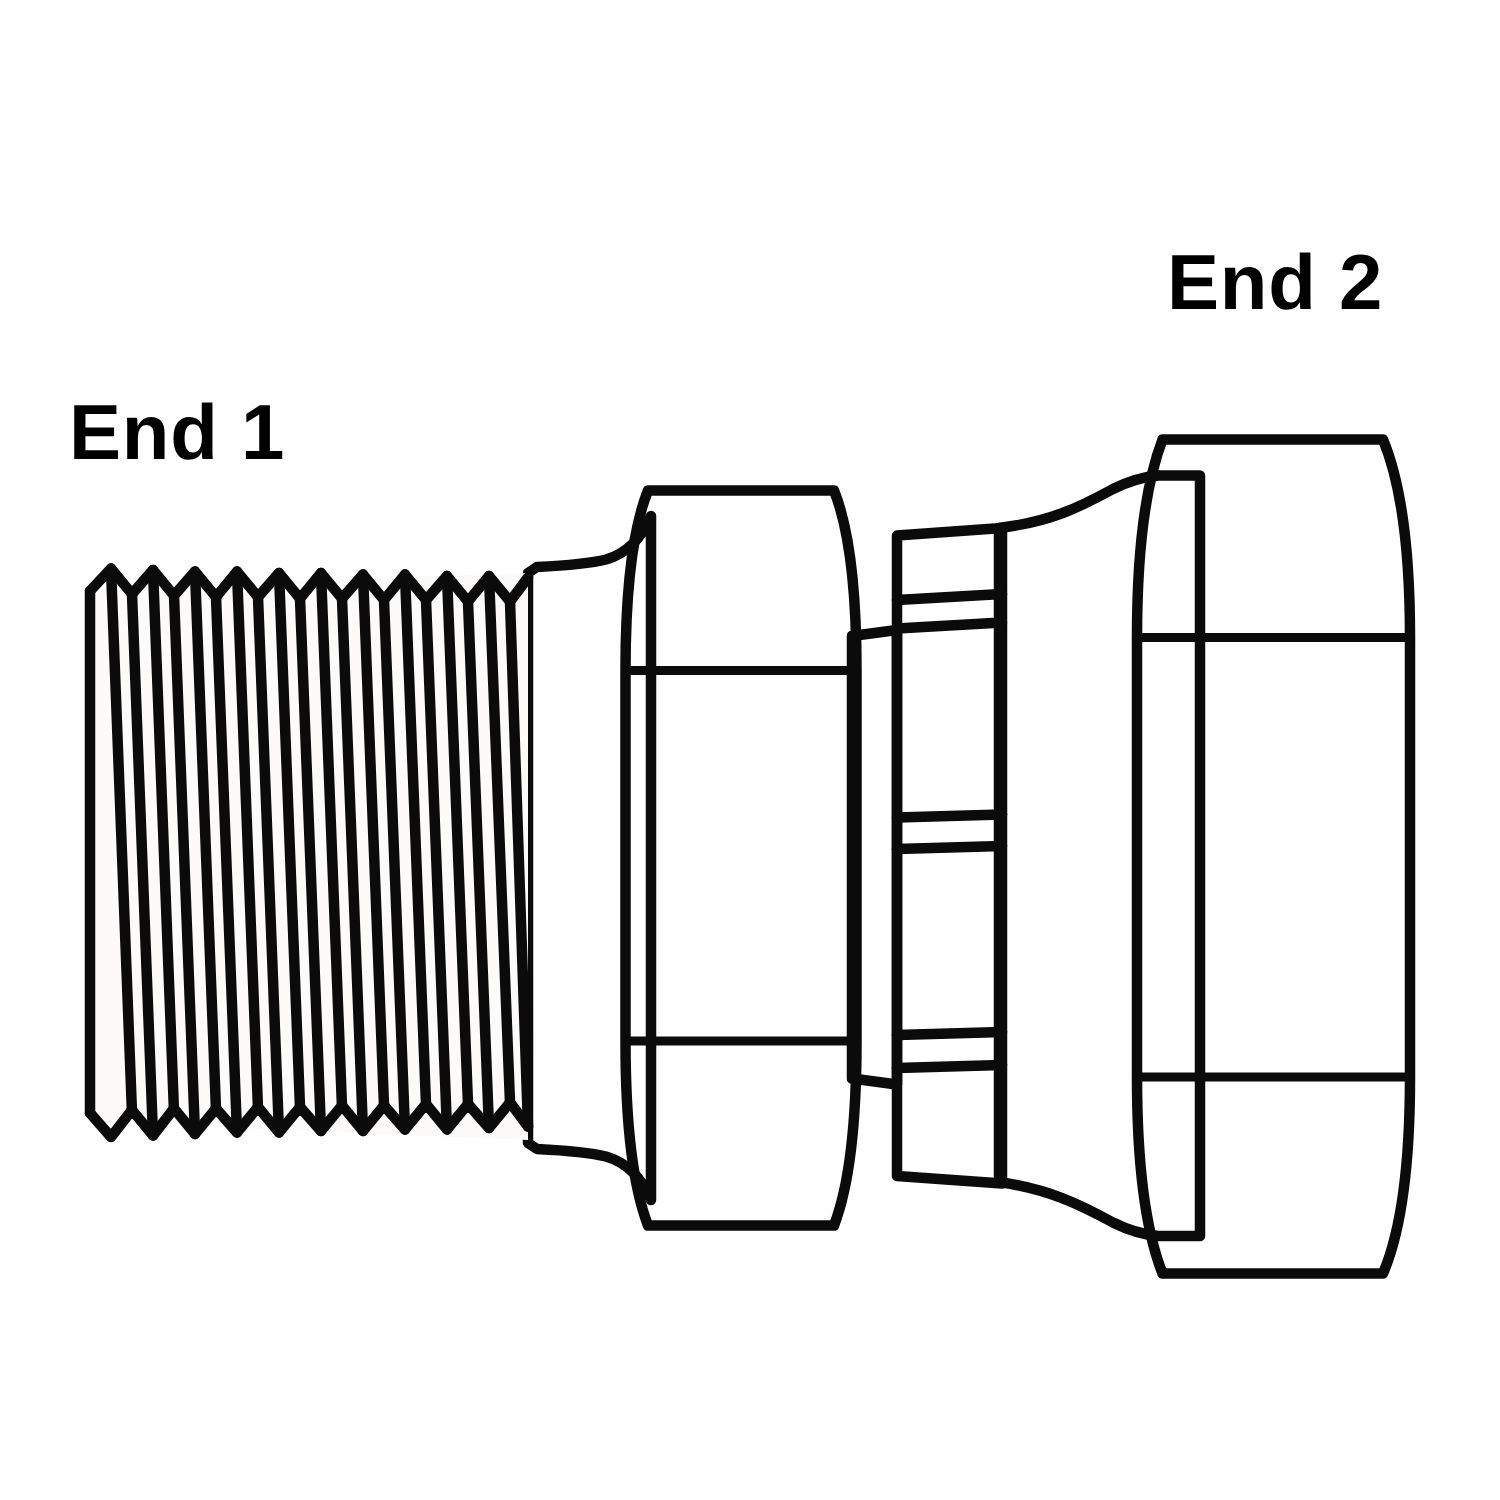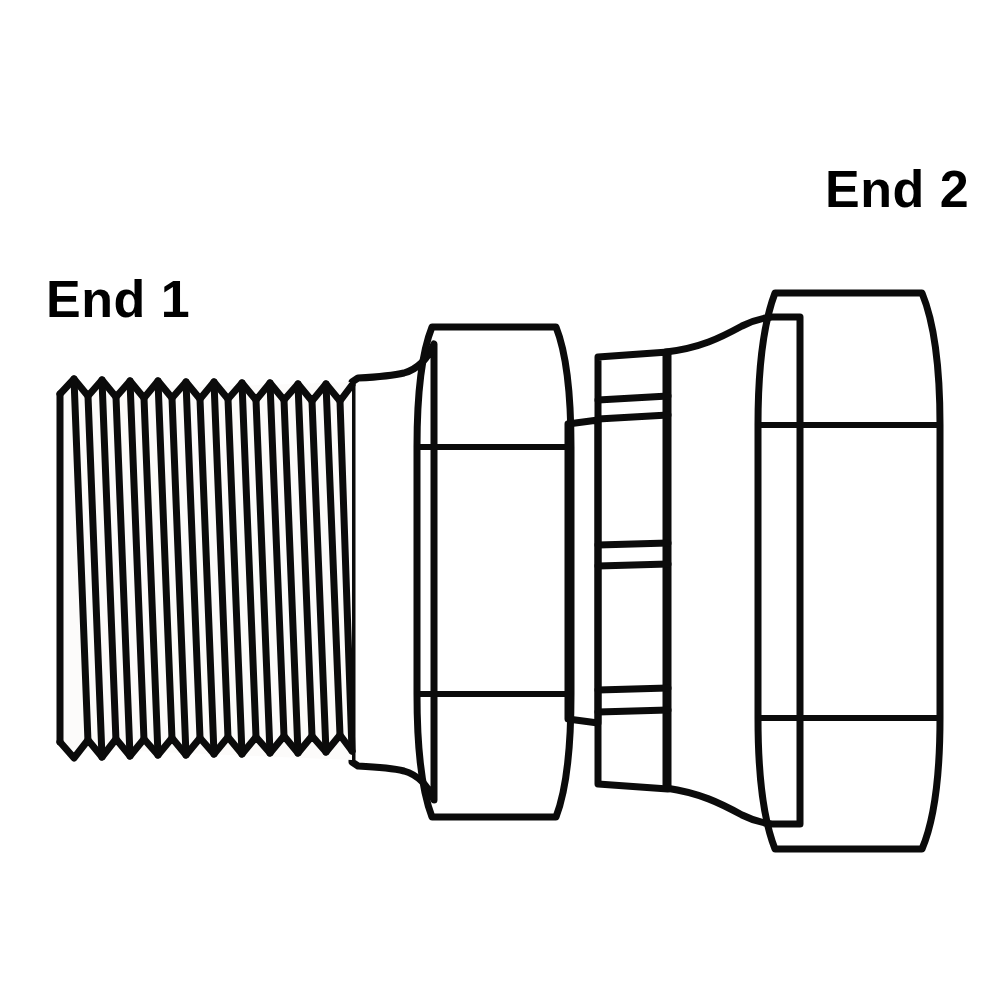--- a/index.html
+++ b/index.html
@@ -24,21 +24,21 @@
     position: absolute;
     font-family: "Liberation Sans", sans-serif;
     font-weight: bold;
     font-size: 52px;
     color: #000000;
     letter-spacing: 0.5px;
     white-space: nowrap;
     line-height: 1;
     user-select: none;
   }
-  #label-end-1 { left: 46px;  top: 273px; }
+  #label-end-1 { left: 46px;  top: 263px; }
   #label-end-2 { left: 778px; top: 163px; }
   svg { display: block; }
   .part-fill { fill: #fcfbfa; }
   .ln { fill: none; stroke: #0b0b0b; stroke-linejoin: round; stroke-linecap: round; }
 </style>
 </head>
 <body style="background: rgb(255, 255, 255);">
 
 <div id="diagram-root">
 
@@ -173,15 +173,15 @@
       <path class="ln" stroke-width="7" d="M 326 384 L 340 735" stroke="#0b0b0b"></path>
       <path class="ln" stroke-width="7" d="M 340 401 L 352 751" stroke="#0b0b0b"></path>
 
       <path class="ln" stroke-width="7" d="M 60 394 L 60 742" stroke="#0b0b0b"></path>
     </g>
 
   </svg>
 
   <div class="label" id="label-end-1" style="color: rgb(0, 0, 0);">End 1</div>
 
-  <div class="label" id="label-end-2" style="color: rgb(0, 0, 0); margin-left: 47px;">End 2</div>
+  <div class="label" id="label-end-2" style="color: rgb(0, 0, 0);">End 2</div>
 
 </div>
 
 </body></html>

